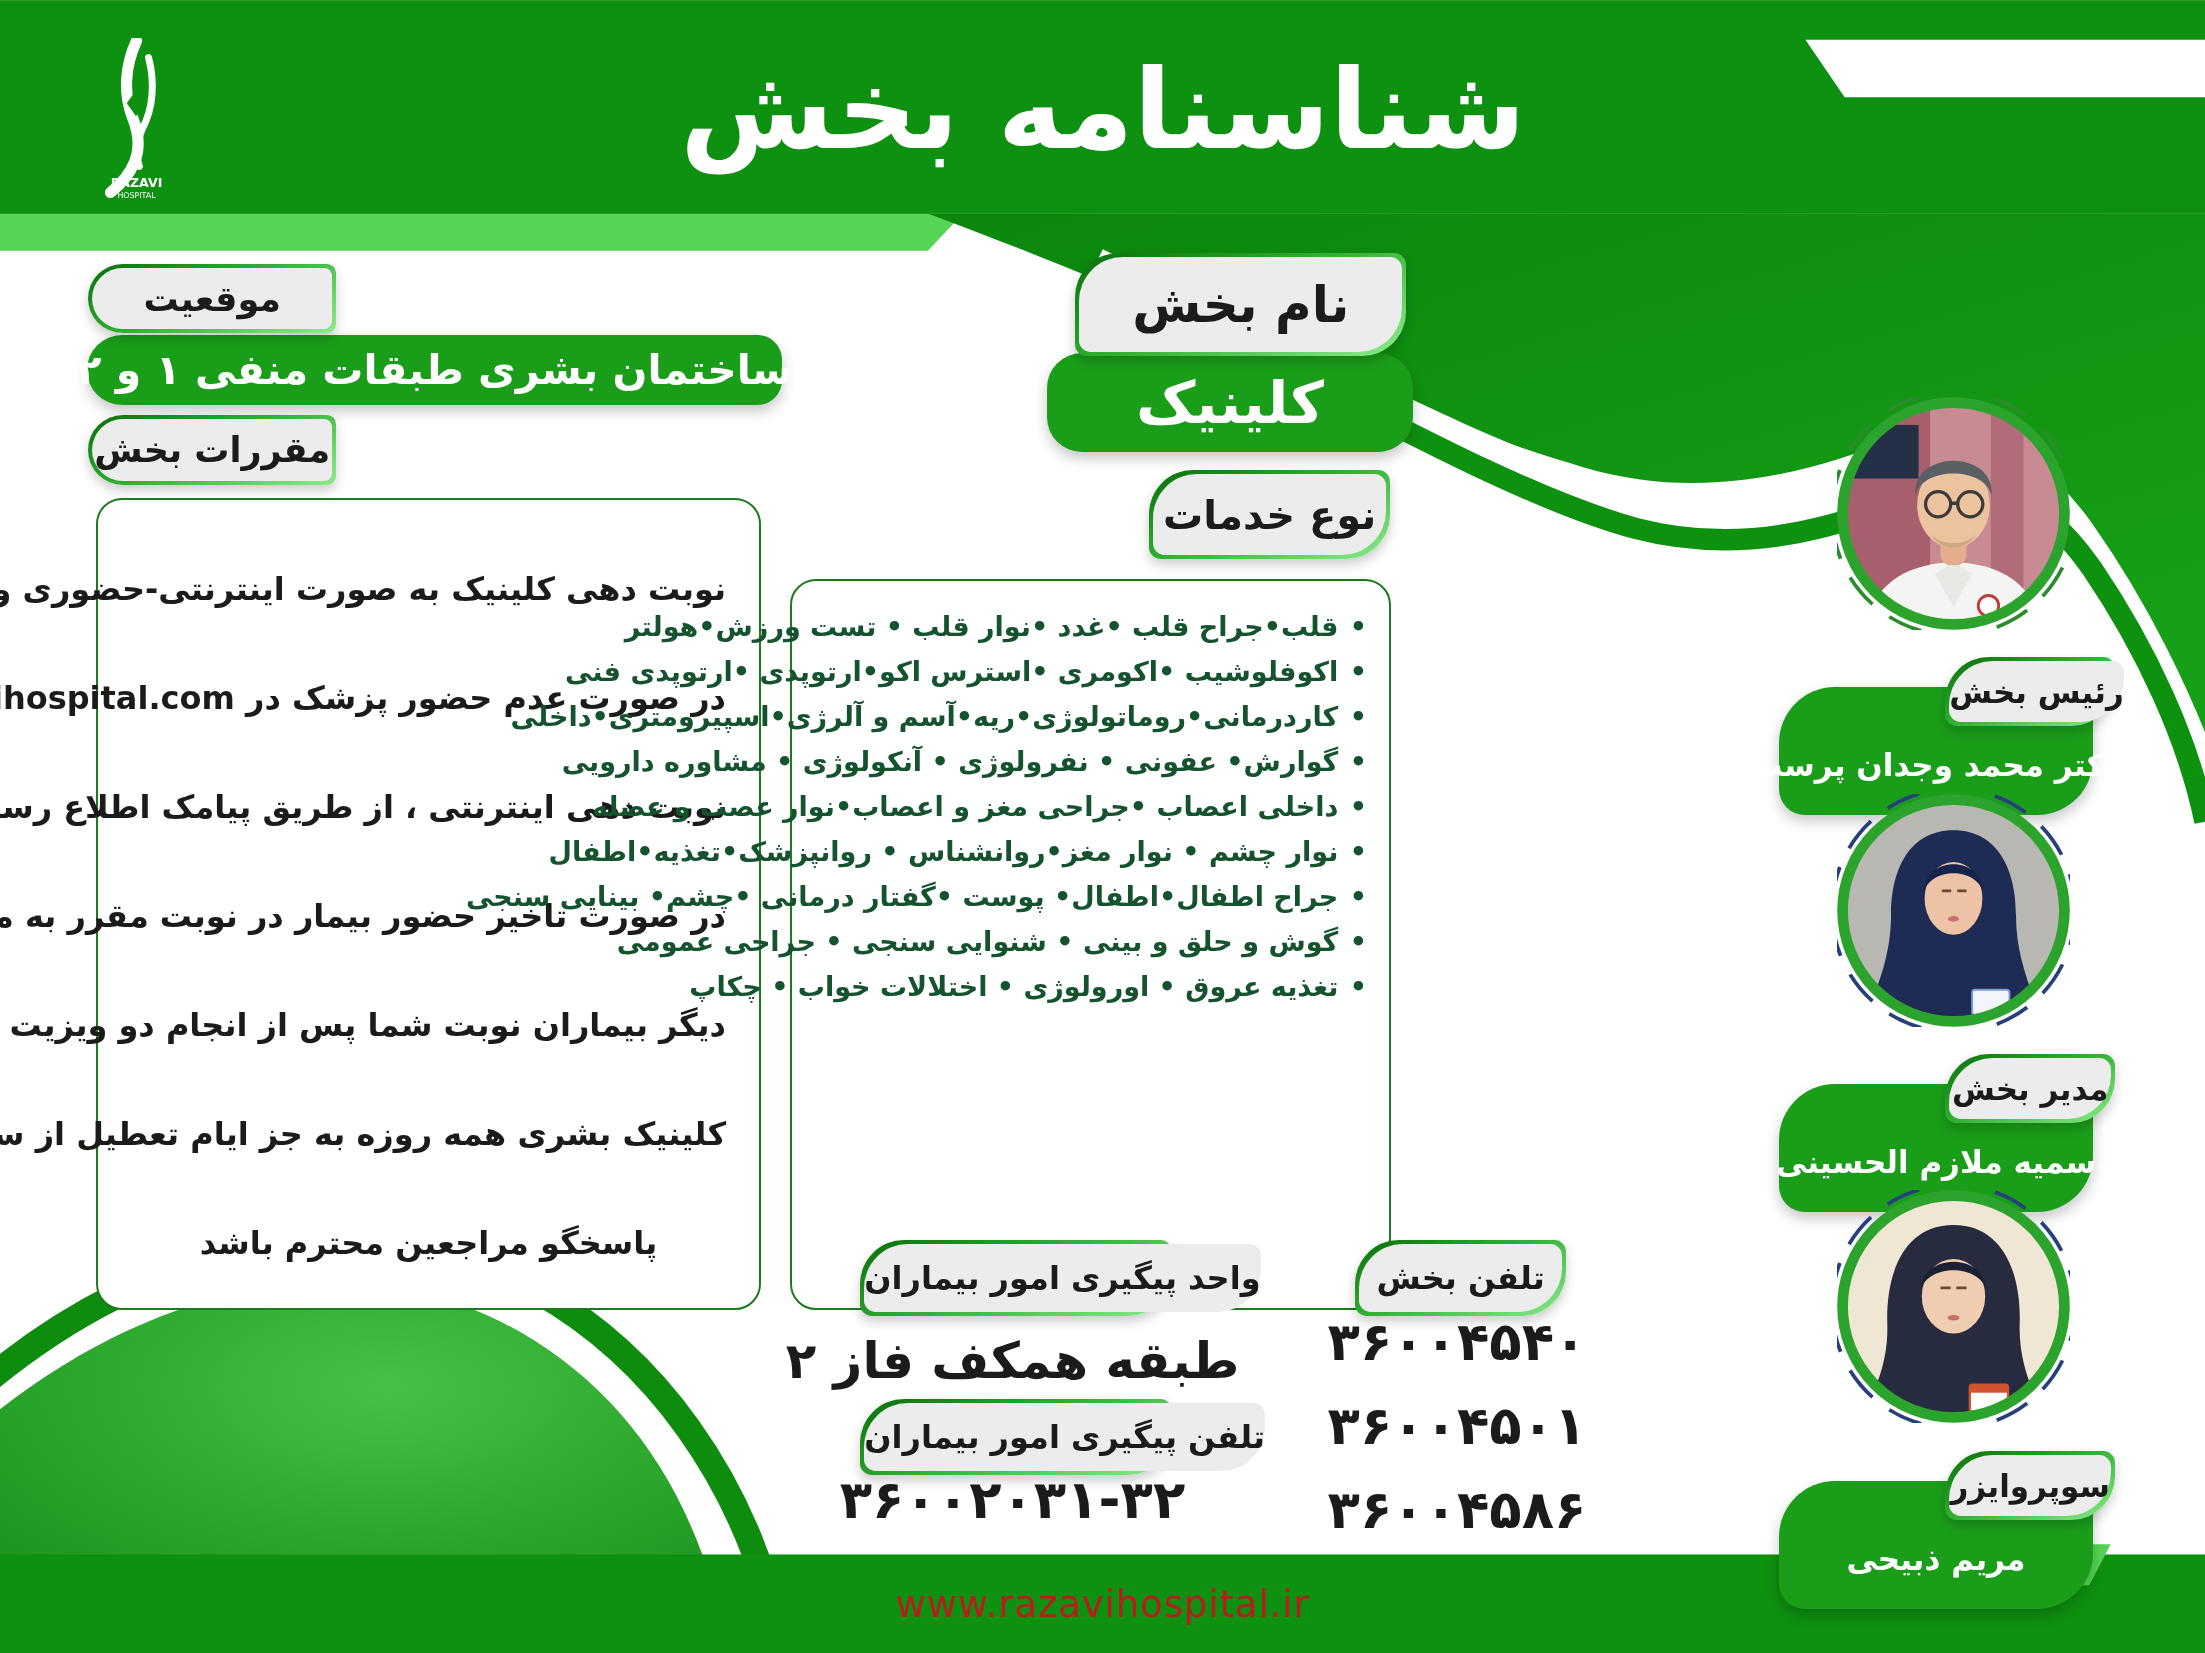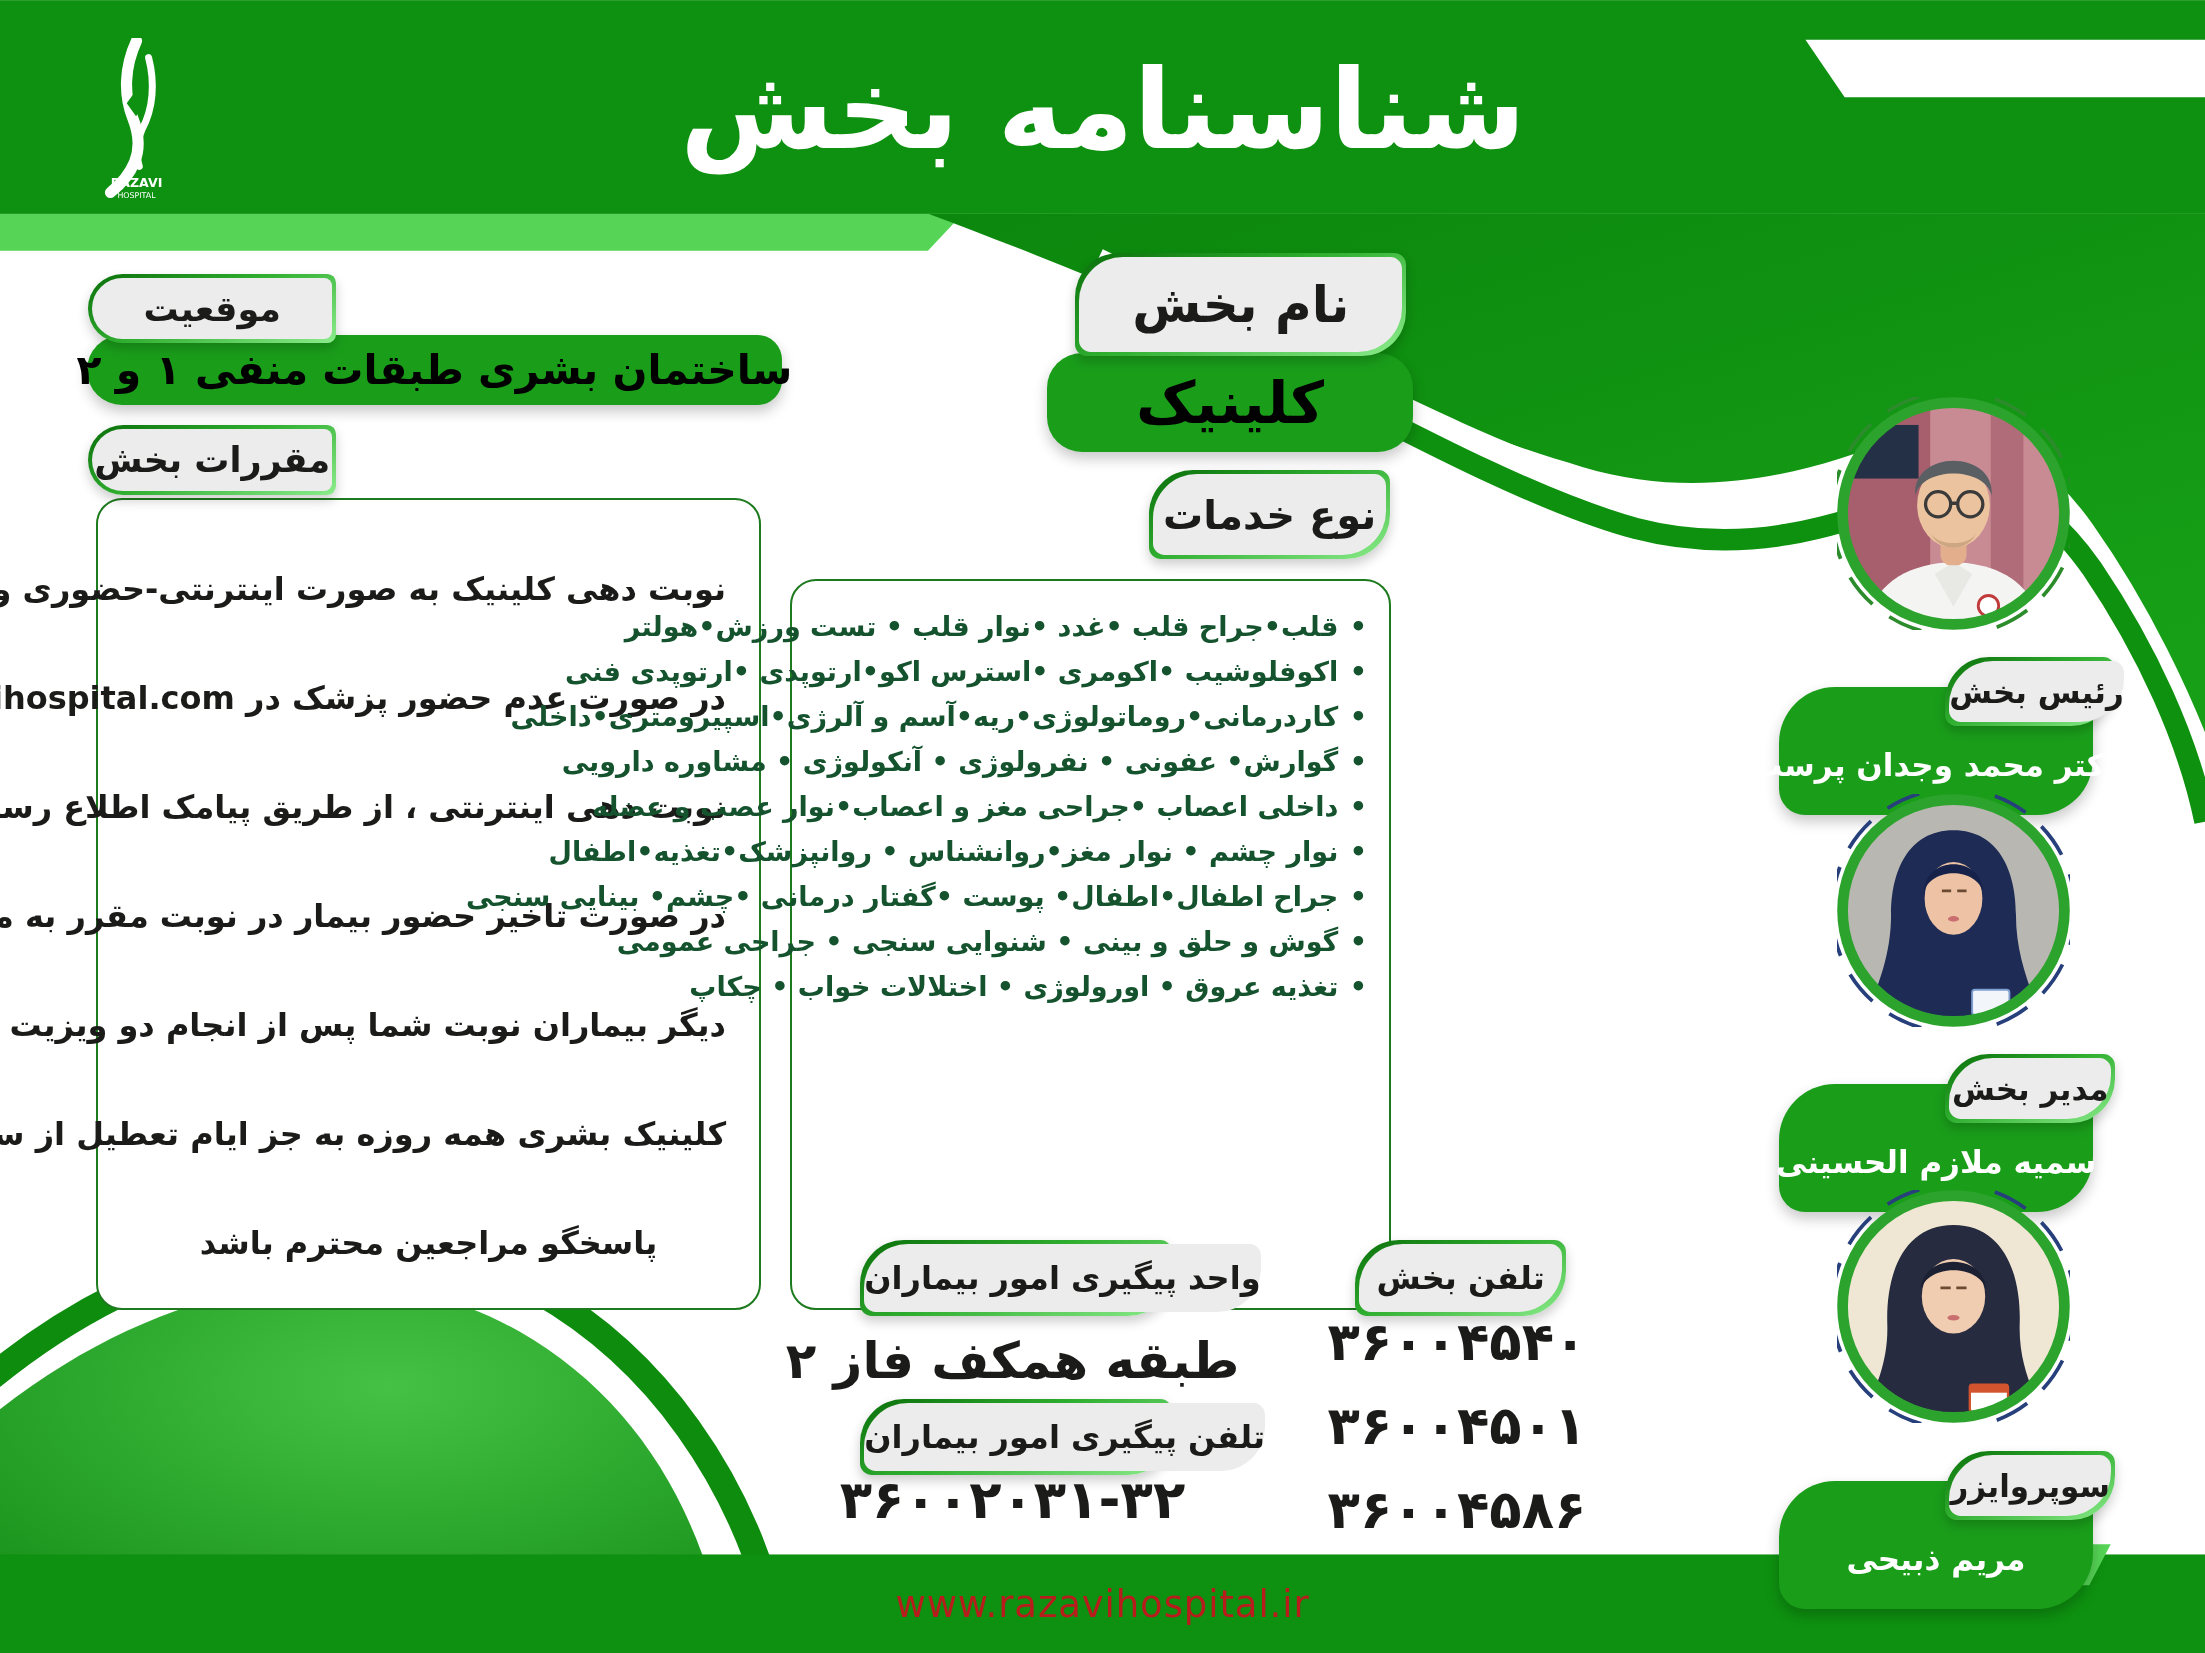--- a/index.html
+++ b/index.html
@@ -12,24 +12,24 @@
   .title{left:654px;top:22.4px;width:898px;height:174px;display:flex;align-items:center;justify-content:center;
          color:#fff;font-size:111px;font-weight:800;direction:rtl;white-space:nowrap;}
   .logo{left:90px;top:38px;}
 
   
   .gpill{background:linear-gradient(155deg,#0a6e0a 0%,#2fae2f 45%,#8cec8c 100%);
          padding:4.2px;box-shadow:0 5.6px 12px rgba(0,0,0,.20);display:flex;}
   .gpill-in{flex:1;background:#ECECEC;display:flex;align-items:center;justify-content:center;
             color:#1B1B19;font-weight:700;direction:rtl;white-space:nowrap;border-radius:inherit;}
   .leaf{border-radius:44px 11.7px 44px 11.7px;}
-  .leftcap{border-radius:47px 12px 12px 47px;margin-top:10px;}
-
-  
-  .plate{background:#1A9E1A;color:#000000;font-weight:800;display:flex;align-items:center;justify-content:center;
+  .leftcap{border-radius:47px 12px 12px 47px;}
+
+  
+  .plate{background:#1A9E1A;color:#ffffff;font-weight:800;display:flex;align-items:center;justify-content:center;
          direction:rtl;white-space:nowrap;box-shadow:0 6.5px 14px rgba(0,0,0,.22);}
 
   
   .wbox{background:#ffffff;border:2.8px solid #1E7A1E;border-radius:26px;direction:rtl;box-sizing:border-box;}
   .rules-box{padding:35px 33px 0 33px;}
   .ruleline{font-size:32px;font-weight:700;color:#1B1B19;line-height:109px;
             text-align:justify;text-align-last:justify;white-space:nowrap;}
   .ruleline.last{text-align-last:center;}
   .svc-box{padding:23px 11.7px 0 11.7px;}
   .svc{position:relative;font-size:27px;font-weight:700;color:#14532d;line-height:45px;

